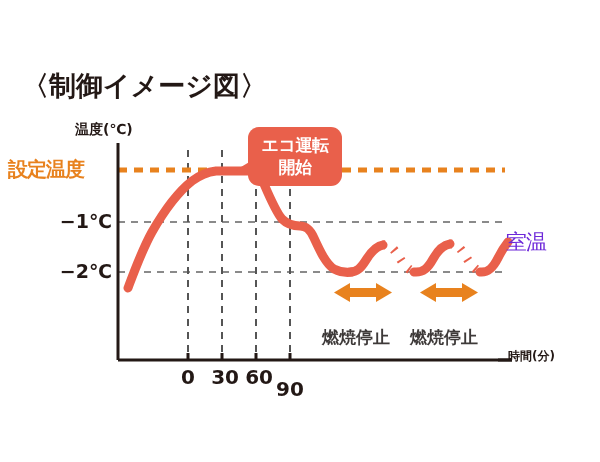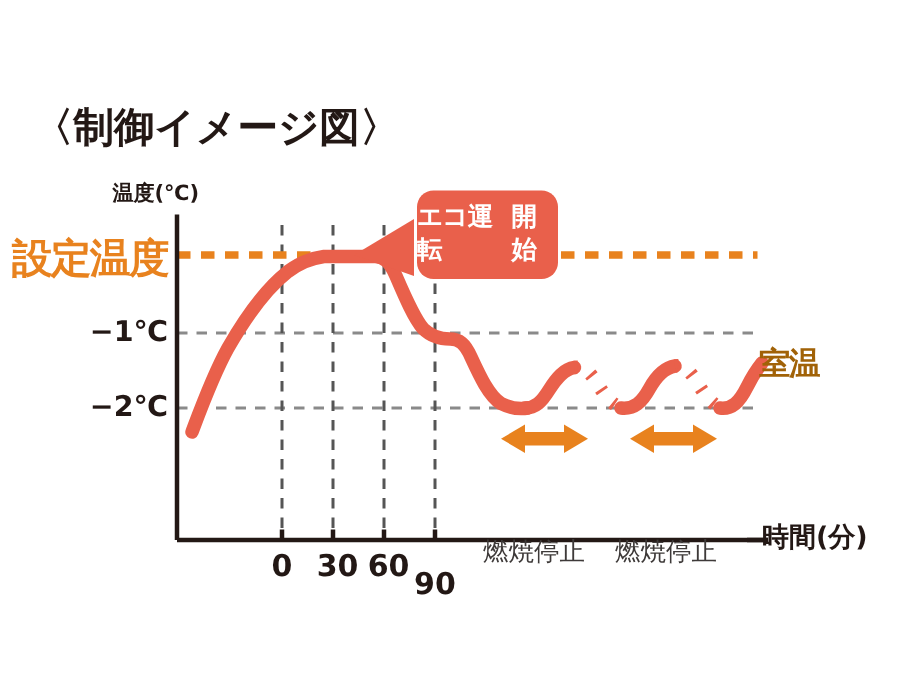--- a/index.html
+++ b/index.html
@@ -42,38 +42,38 @@
   #y-axis-title {
     left: 75px;
     top: 122px;
     font-size: 14px;
     font-weight: 700;
     color: #231815;
   }
   #x-axis-title {
     left: 508px;
     top: 350px;
-    font-size: 18px;
+    font-size: 12px;
     font-weight: 700;
     color: #231815;
   }
   #set-temp-label {
     left: 8px;
     top: 159px;
-    font-size: 27px;
+    font-size: 20px;
     font-weight: 700;
     color: #E8821E;
     letter-spacing: -1px;
   }
   #room-temp-label {
     left: 506px;
     top: 232px;
     font-size: 21px;
-    font-weight: 700;
-    color: #a16207;
+    font-weight: 400;
+    color: #6d28d9;
     letter-spacing: -1px;
     text-align: right;
   }
   .y-tick-label {
     font-size: 19px;
     font-weight: 700;
     color: #231815;
     text-align: right;
     width: 70px;
   }
@@ -85,39 +85,38 @@
     color: #231815;
     text-align: center;
     width: 34px;
   }
   #x-tick-0  { left: 171px; top: 367px; }
   #x-tick-30 { left: 205px; top: 367px; text-align: right; }
   #x-tick-60 { left: 239px; top: 367px; text-align: right; }
   #x-tick-90 { left: 273px; top: 379px; text-align: center; }
   .stop-label {
     font-size: 17px;
-    font-weight: 400;
+    font-weight: 700;
     color: #3E3A39;
-    margin-top: 31px;
   }
   #stop-label-1 { left: 322px; top: 329px; }
   #stop-label-2 { left: 410px; top: 329px; }
   #callout-box {
     position: absolute;
-    left: 278px;
+    left: 248px;
     top: 127px;
     width: 94px;
     height: 59px;
     background: #E9604B;
     border-radius: 11px;
     color: #ffffff;
     font-size: 17px;
     font-weight: 700;
     display: flex;
-    flex-direction: row;
+    flex-direction: column;
     align-items: center;
     justify-content: center;
     line-height: 1.25;
     letter-spacing: -0.5px;
   }
   #callout-line-1, #callout-line-2 { display: block; }
 </style>
 </head>
 <body>
 

